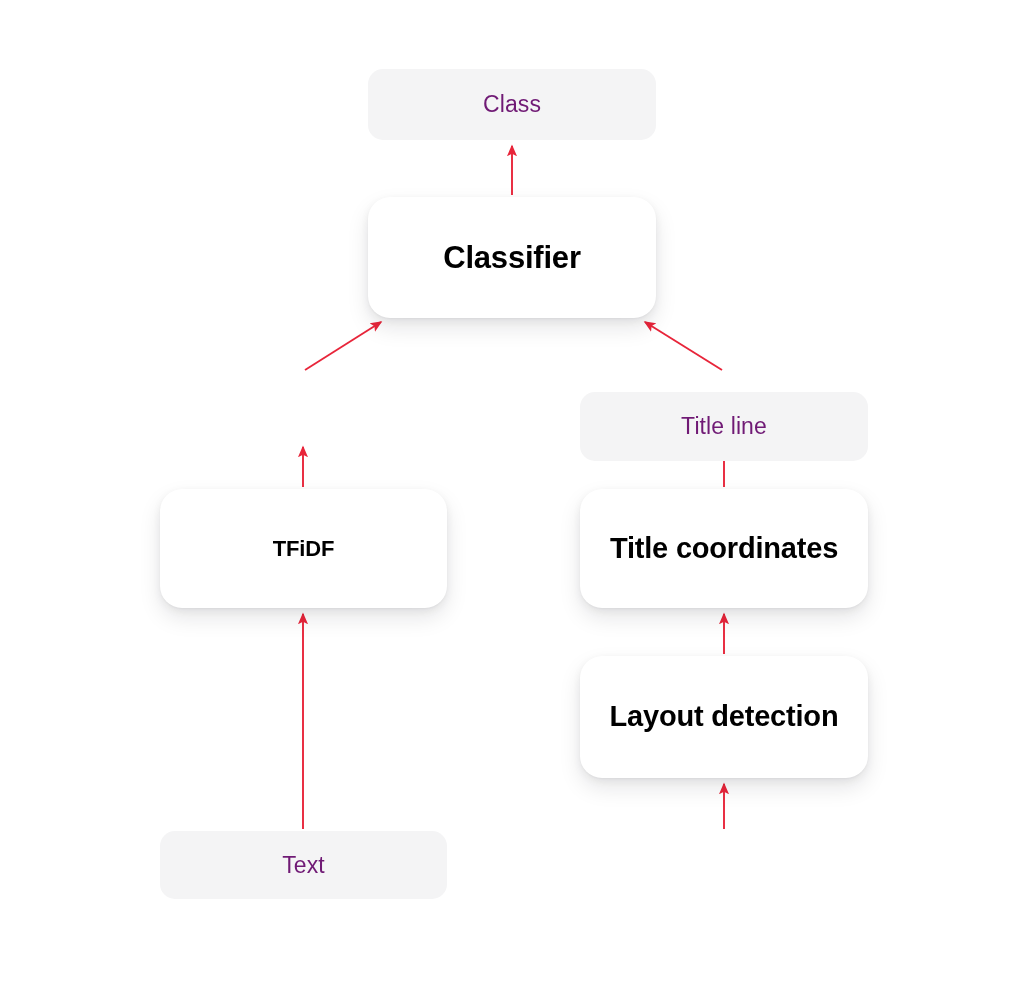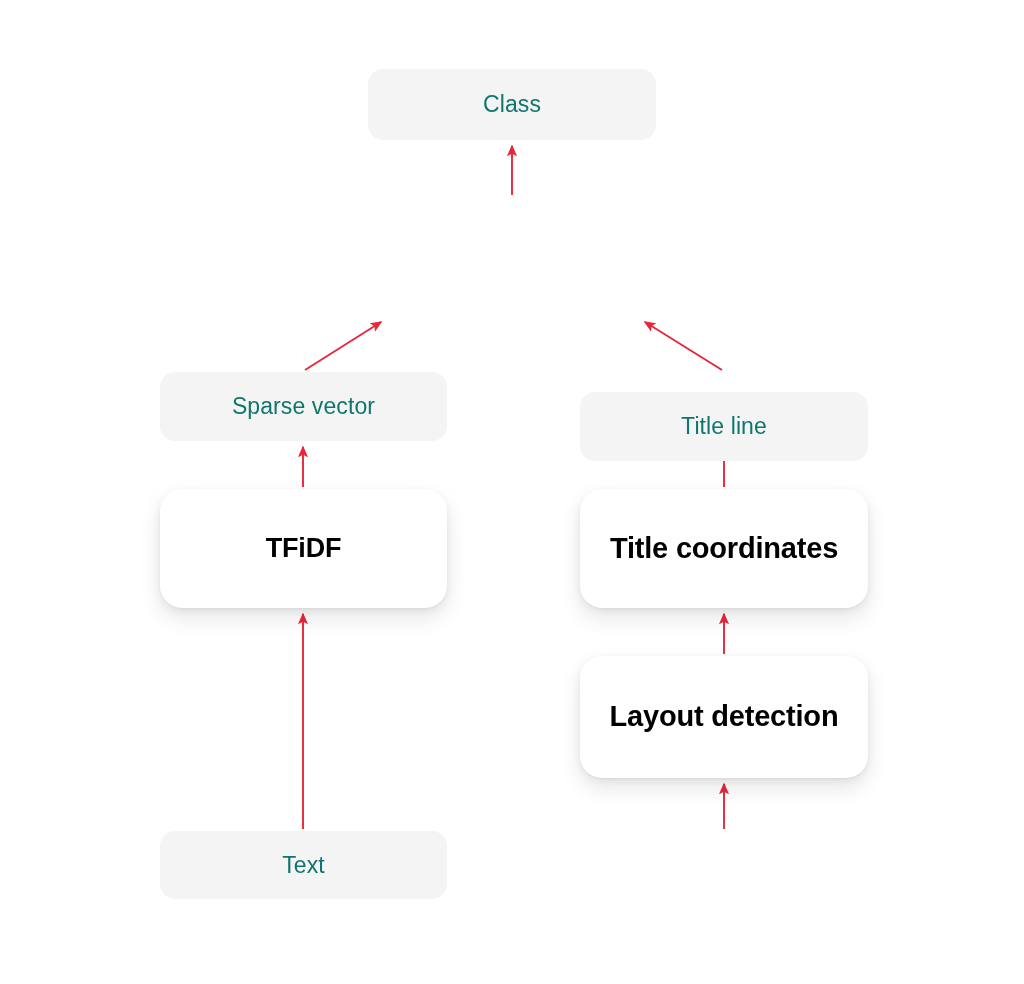--- a/index.html
+++ b/index.html
@@ -34,21 +34,21 @@
     align-items: center;
     justify-content: center;
     box-sizing: border-box;
     text-align: center;
     padding: 4px 14px;
   }
   
   .node.data {
     background: #f4f4f5;
     border-radius: 15px;
-    color: #0f766e;
+    color: #701a75;
     font-weight: 400;
     font-size: 23px;
     letter-spacing: 0.1px;
   }
   
   .node.process {
     background: #ffffff;
     border-radius: 22px;
     color: #000000;
     font-weight: 700;
@@ -62,21 +62,21 @@
     display: block;
     line-height: 1.15;
     white-space: nowrap;
   }
 
   
   #node-class          { left: 368px; top: 69px;  width: 288px; height: 71px;  }
   #node-classifier     { left: 368px; top: 197px; width: 288px; height: 121px; font-size: 31px; }
   #node-sparse-vector  { left: 160px; top: 372px; width: 287px; height: 69px;  }
   #node-title-line     { left: 580px; top: 392px; width: 288px; height: 69px;  }
-  #node-tfidf          { left: 160px; top: 489px; width: 287px; height: 119px; font-size: 27px; }
+  #node-tfidf          { left: 160px; top: 489px; width: 287px; height: 119px; font-size: 22px; }
   #node-title-classifier { left: 580px; top: 489px; width: 288px; height: 119px; font-size: 29px; }
   #node-layout-detection { left: 580px; top: 656px; width: 288px; height: 122px; font-size: 29px; }
   #node-text           { left: 160px; top: 831px; width: 287px; height: 68px;  }
   #node-text-coordinates { left: 580px; top: 831px; width: 288px; height: 68px; }
 </style>
 </head>
 <body>
 
 <div id="canvas">
 
@@ -101,24 +101,24 @@
 
     <line x1="724" y1="654" x2="724" y2="614" stroke="#e8253a" stroke-width="1.9" marker-end="url(#arrowhead)"></line>
 
     <line x1="724" y1="829" x2="724" y2="784" stroke="#e8253a" stroke-width="1.9" marker-end="url(#arrowhead)"></line>
   </svg>
 
   <div class="node data" id="node-class">
     <span class="node-label">Class</span>
   </div>
 
+  <div class="node process" id="node-classifier">
+    <span class="node-label">Classifier</span>
+  </div>
 
-  <div class="node data" id="node-sparse-vector">
-    <span class="node-label">Sparse vector</span>
-  </div>
 
   <div class="node data" id="node-title-line">
     <span class="node-label">Title line</span>
   </div>
 
   <div class="node process" id="node-tfidf">
     <span class="node-label">TFiDF</span>
   </div>
 
   <div class="node process" id="node-title-classifier">

